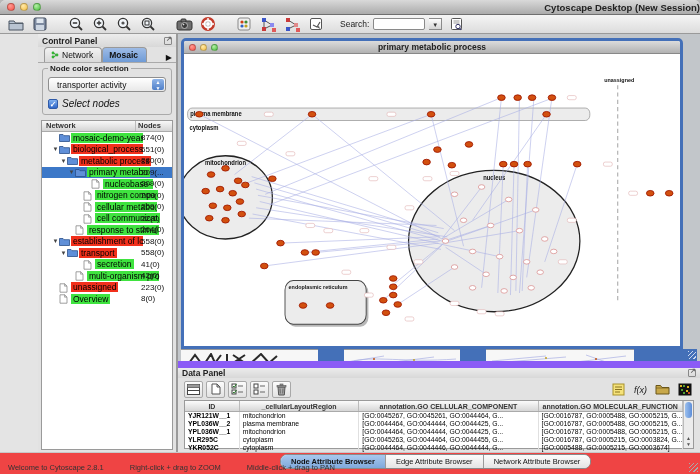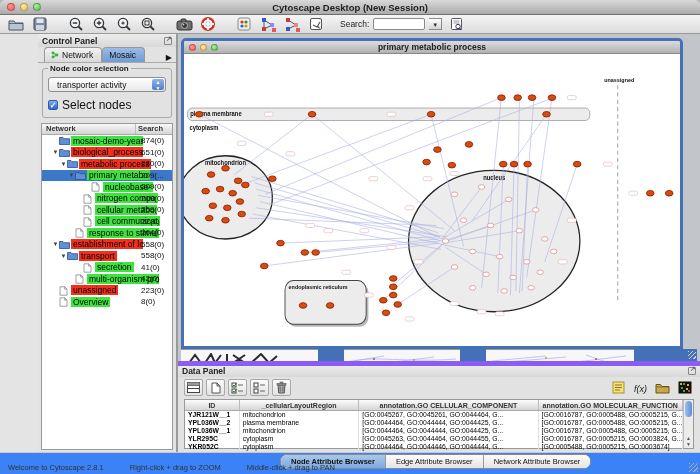--- a/index.html
+++ b/index.html
@@ -9,50 +9,50 @@
 
   
   .titlebar { height:15px; flex:0 0 15px; background:linear-gradient(#d9d9d9,#ababab); border-bottom:1px solid #6f6f6f; display:flex; align-items:center; position:relative; }
   .lights { display:flex; gap:5px; margin-left:7px; }
   .light { width:8px; height:8px; border-radius:50%; border:1px solid rgba(0,0,0,.25); }
   .light.r { background:radial-gradient(circle at 35% 30%, #ff9a92,#f9544a); }
   .light.y { background:radial-gradient(circle at 35% 30%, #ffe9a8,#f6b builders
   ); }
   .light.y { background:radial-gradient(circle at 35% 30%, #ffe9a8,#f5bf45); }
   .light.g { background:radial-gradient(circle at 35% 30%, #b6f0a8,#48c03c); }
-  .wtitle { position:absolute; left:0; right:0; text-align:center; font-size:9.5px; font-weight:bold; color:#222; }
+  .wtitle { position:absolute; left:0; right:0; text-align:right; font-size:9.5px; font-weight:bold; color:#222; }
 
   
   .toolbar { height:19px; flex:0 0 19px; background:linear-gradient(#f5f5f5,#dcdcdc); border-bottom:1px solid #9a9a9a; display:flex; align-items:center; padding:0 6px; gap:4px; }
   .tbtn { width:20px; height:17px; display:flex; align-items:center; justify-content:center; }
   .tsep { width:8px; }
   .search-lbl { font-size:8.5px; color:#222; margin-left:10px; }
   .search-box { width:52px; height:12px; background:#fff; border:1px solid #8a8a8a; border-radius:2px; }
   .search-drop { width:13px; height:12px; background:linear-gradient(#fdfdfd,#d5d5d5); border:1px solid #8a8a8a; border-left:none; font-size:6px; color:#333; text-align:center; line-height:12px; }
 
   
   .bodyrow { flex:1 1 auto; display:flex; min-height:0;padding-left:38px; }
 
   
   .cpanel { width:140px; flex:0 0 140px; background:#e2e2e2; border-right:2px solid #9a9a9a; display:flex; flex-direction:column; }
   .phead { height:13px; display:flex; align-items:center; justify-content:space-between; padding:0 4px; font-size:8.5px; font-weight:bold; color:#222; background:linear-gradient(#ececec,#d8d8d8); }
   .float-ic { width:8px; height:8px; border:1px solid #888; border-radius:1px; position:relative; }
   .float-ic:after { content:"↗"; position:absolute; top:-3px; left:1px; font-size:7px; color:#666; }
   .tabsrow { display:flex; align-items:flex-end; height:16px; padding:0 2px 0 6px; border-bottom:1px solid #aaa; }
   .ctab { font-size:8.5px; color:#111; padding:2px 8px 2px 6px; border:1px solid #999; border-bottom:none; border-radius:4px 4px 0 0; background:linear-gradient(#f2f2f2,#d9d9d9); display:flex; align-items:center; gap:3px; }
-  .ctab.sel { background:linear-gradient(#9dbbe6,#6f9bd6); font-weight:normal; }
+  .ctab.sel { background:linear-gradient(#9dbbe6,#6f9bd6); font-weight:bold; }
   .tab-arrow { margin-left:auto; font-size:8px; color:#111; padding:0 2px; }
 
   .groupbox { margin:5px 4px 2px 4px; border:1px solid #aaa; border-radius:3px; position:relative; padding:8px 5px 5px 5px; }
   .groupbox .gtitle { position:absolute; top:-5px; left:5px; background:#e2e2e2; padding:0 2px; font-size:8px; font-weight:bold; color:#222; }
   .combo { height:15px; background:linear-gradient(#ffffff,#e8e8e8); border:1px solid #8e8e8e; border-radius:3px; display:flex; align-items:center; font-size:8.5px; color:#111; padding-left:8px; position:relative; }
   .combo .stepper { position:absolute; right:1px; top:1px; bottom:1px; width:12px; border-radius:2px; background:linear-gradient(#8fb4e8,#4f7fc8); color:#fff; font-size:5px; line-height:6px; text-align:center; }
   .checkrow { display:flex; align-items:center; gap:4px; margin-top:6px; }
   .checkbox { width:10px; height:10px; border-radius:2px; background:linear-gradient(#7fb0f0,#2f66c8); border:1px solid #2f5aa8; color:#fff; font-size:8px; line-height:10px; text-align:center; font-weight:bold; }
-  .checklbl { font-size:12px; color:#111; }
+  .checklbl { font-size:10px; color:#111;font-style:italic; }
 
   .treebox { flex:1 1 auto; margin:3px 3px 2px 3px; border:1px solid #9a9a9a; background:#fff; display:flex; flex-direction:column; overflow:hidden; }
   .treehdr { height:11px; flex:0 0 11px; background:linear-gradient(#f8f8f8,#d4d4d4); border-bottom:1px solid #aaa; display:flex; font-size:7.5px; font-weight:bold; color:#333; }
   .treehdr .c1 { flex:1; padding-left:4px; border-right:1px solid #bbb; }
   .treehdr .c2 { width:36px; padding-left:2px; }
   .tree { flex:1 1 auto; overflow:hidden; }
   .trow { height:11.5px; display:flex; align-items:center; font-size:8.5px; color:#000; position:relative; }
   .trow.sel { background:#3c78c8; }
   .tarrow { width:7px; font-size:6px; color:#444; text-align:center; flex:0 0 7px; }
   .tlabel { padding:0 2px; white-space:nowrap; overflow:hidden; max-width:72px; }
@@ -72,41 +72,41 @@
   .canvas svg { display:block; width:100%; height:100%; }
 
   .behind { height:12px; flex:0 0 12px; display:flex; margin:0 3px; }
   .behind .seg { height:100%; }
   .behind .blue { background:#4470b8; }
   .behind .lite { background:#f7f7f7; border-top:1px solid #999; }
   .behind .grip { position:relative; }
   .behind .grip:after { content:""; position:absolute; right:1px; top:2px; width:8px; height:8px; background:repeating-linear-gradient(135deg,#cdd8ee 0 1px,transparent 1px 3px); }
 
   
-  .dpanel { flex:1 1 auto; background:#e2e2e2; display:flex; flex-direction:column; min-height:0; border-top:5px solid #8b5cf6; }
+  .dpanel { flex:1 1 auto; background:#e2e2e2; display:flex; flex-direction:column; min-height:0; border-top:7px solid #8b5cf6; }
   .dtool { height:22px; flex:0 0 22px; display:flex; align-items:center; gap:3px; padding:0 6px; }
   .dbtn { width:19px; height:17px; background:linear-gradient(#fcfcfc,#e2e2e2); border:1px solid #a8a8a8; border-radius:2px; display:flex; align-items:center; justify-content:center; }
   .dbtn.flat { border:none; background:none; }
   .dspacer { flex:1; }
   .dtable { flex:1 1 auto; margin:0 6px 3px 6px; border:1px solid #9a9a9a; background:#fff; display:flex; min-height:0; }
   .dtable .cols { flex:1 1 auto; display:flex; flex-direction:column; min-width:0; }
   .dthead { height:11px; flex:0 0 11px; background:linear-gradient(#fbfbfb,#d6d6d6); border-bottom:1px solid #aaa; display:flex; font-size:7px; font-weight:bold; color:#333; }
   .dthead > div { border-right:1px solid #bbb; text-align:center; overflow:hidden; white-space:nowrap; line-height:11px; }
   .dtr { height:8px; display:flex; font-size:6.8px; color:#000; }
   .dtr > div { border-right:1px solid #e0e0e0; overflow:hidden; white-space:nowrap; padding-left:3px; line-height:8px; }
   .cw0 { width:11%; font-weight:bold; }
   .cw1 { width:24%; }
   .cw2 { width:36%; }
   .cw3 { width:29%; }
   .vscroll { width:10px; flex:0 0 10px; background:#ececec; border-left:1px solid #bbb; position:relative; }
   .vthumb { position:absolute; top:1px; left:1px; width:7px; height:16px; border-radius:4px; background:linear-gradient(90deg,#9cc0ee,#5d8ed8); }
   .varrows { position:absolute; bottom:1px; left:0; right:0; font-size:5px; color:#555; text-align:center; line-height:6px; }
 
   
-  .bottombar { height:22px; flex:0 0 22px; background:#3b82f6; position:relative; border-top:1px solid #c8c8c8; }
+  .bottombar { height:22px; flex:0 0 22px; background:#ef4444; position:relative; border-top:1px solid #c8c8c8; }
   .seg-tabs { position:absolute; left:280px; top:1px; display:flex; border:1px solid #8a8a8a; border-radius:7px; overflow:hidden; background:#f4f4f4; }
   .seg-tab { font-size:7.5px; color:#111; padding:2px 10px; border-right:1px solid #9a9a9a; background:linear-gradient(#fcfcfc,#e4e4e4); white-space:nowrap; }
   .seg-tab:last-child { border-right:none; }
   .seg-tab.sel { background:linear-gradient(#a8c8ee,#7fa9dc); font-weight:bold; }
   .statusrow { position:absolute; bottom:2px; left:8px; display:flex; gap:26px; font-size:7.5px; color:#333; }
   .rgrip { position:absolute; right:2px; bottom:2px; width:9px; height:9px; background:repeating-linear-gradient(135deg,#aaa 0 1px,transparent 1px 3px); }
 
   svg text { font-family:"Liberation Sans", sans-serif; }
 </style>
 </head>
@@ -270,21 +270,21 @@
         </div>
         <div class="checkrow">
           <span class="checkbox">✓</span>
           <span class="checklbl">Select nodes</span>
         </div>
       </div>
 
       <div class="treebox">
         <div class="treehdr">
           <span class="c1">Network</span>
-          <span class="c2">Search</span>
+          <span class="c2">Nodes</span>
         </div>
         <div class="tree">
             <div class="trow">
               <span style="width:10px;flex:0 0 10px"></span>
               <span class="tarrow"></span>
               <span class="ticon"><svg width="11" height="9" viewBox="0 0 11 9">
                   <path d="M0.5 1.5 h3.5 l1 1.2 H10.5 v5.8 H0.5 z" fill="#5f8fd8" stroke="#2a4f8a" stroke-width="0.8"></path>
                 </svg></span>
               <span class="tlabel green">mosaic-demo-yeast</span>
               <span class="tcount">874(0)</span>

